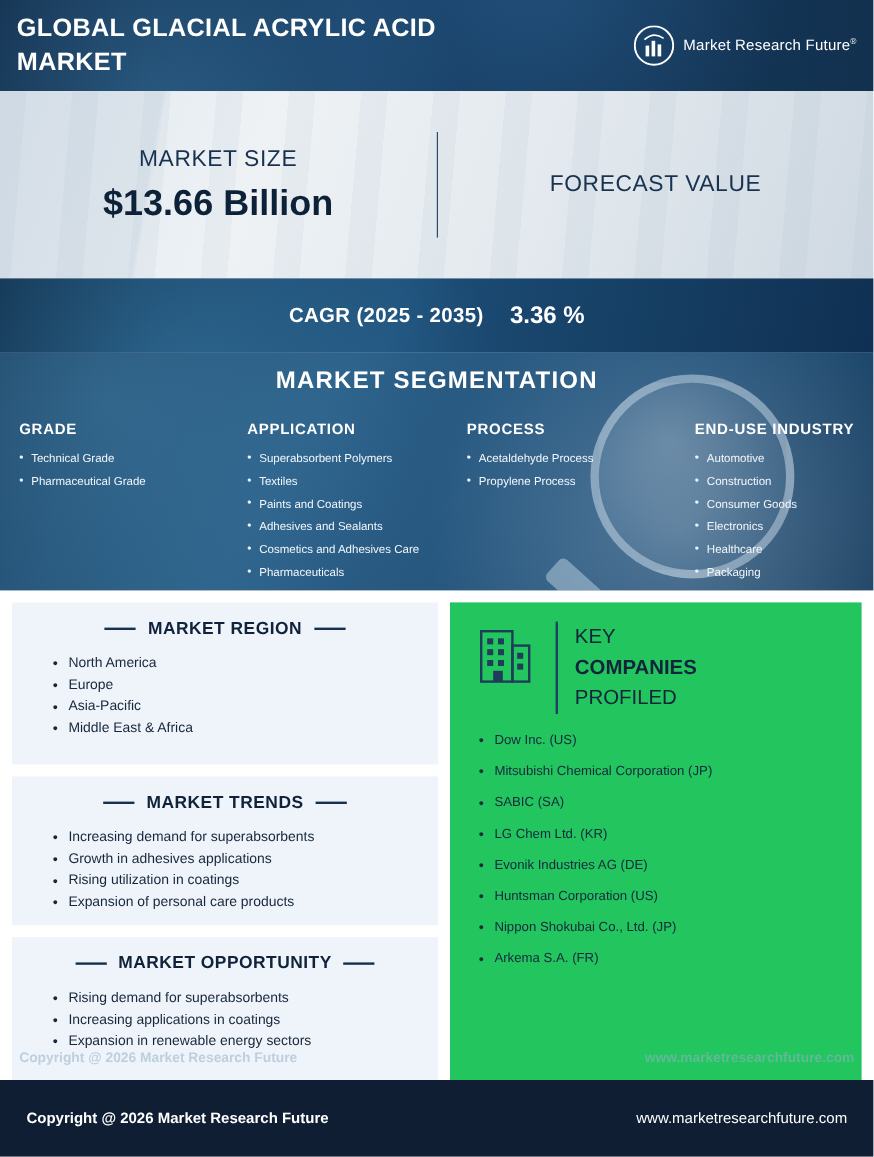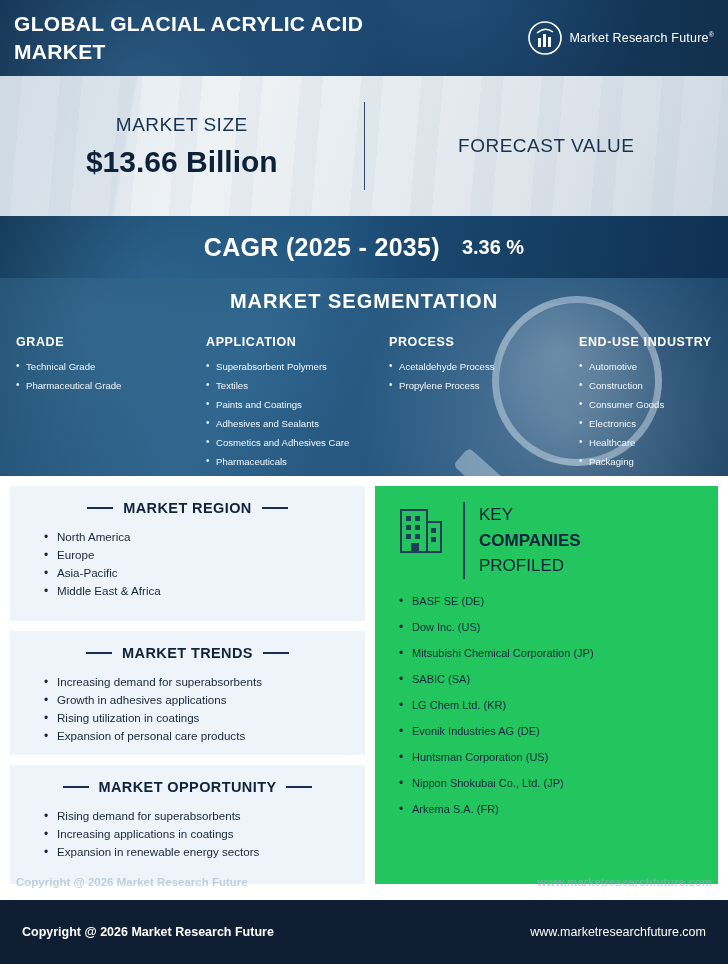--- a/index.html
+++ b/index.html
@@ -39,21 +39,21 @@
   .logo-wrap { position: relative; display: flex; align-items: center; gap: 7px; }
   .logo-mark { width: 34px; height: 34px; flex: 0 0 34px; }
   .logo-text {
     color: #ffffff; font-size: 12.5px; letter-spacing: .2px; white-space: nowrap;
   }
   .logo-text sup { font-size: 7px; vertical-align: super; }
 
   
   .hero {
     position: relative;
-    height: 140px;
+    height: 156px;
     background: linear-gradient(110deg, #dfe7ee 0%, #eef2f5 30%, #e3e9ee 62%, #cfd9e2 100%);
     display: flex; align-items: center;
     overflow: hidden;
     text-align: center;
   }
   .hero:before {
     content:""; position:absolute; inset:0;
     background:
       linear-gradient(100deg, rgba(160,180,200,.18) 0 18%, rgba(255,255,255,0) 18.5%),
       repeating-linear-gradient(95deg, rgba(150,170,190,.09) 0 22px, rgba(255,255,255,0) 22px 60px);
@@ -72,21 +72,21 @@
     position: relative;
     height: 62px;
     background: linear-gradient(100deg, #0d2a46 0%, #1d4e77 45%, #0f3052 100%);
     display: flex; align-items: center; justify-content: center; gap: 22px;
     overflow: hidden;
   }
   .cagr:before {
     content:""; position:absolute; inset:0;
     background: radial-gradient(circle at 20% 140%, rgba(90,180,230,.35), transparent 45%);
   }
-  .cagr-label { position: relative; color: #fff; font-size: 25px; font-weight: bold; letter-spacing: .3px; }
+  .cagr-label { position: relative; color: #fff; font-size: 17px; font-weight: bold; letter-spacing: .3px; }
   .cagr-value { position: relative; color: #fff; font-size: 20px; font-weight: bold; }
 
   
   .seg {
     position: relative;
     height: 198px;
     background: linear-gradient(120deg, #1b4365 0%, #2b5f87 35%, #23527a 70%, #1a3f60 100%);
     overflow: hidden;
   }
   .seg:before {
@@ -342,21 +342,20 @@
             </svg>
           </span>
           <span class="comp-head-bar"></span>
           <span class="comp-head-text">
             <div>KEY</div>
             <div class="strong">COMPANIES</div>
             <div>PROFILED</div>
           </span>
         </div>
         <ul class="comp-list">
-          <li>BASF SE (DE)</li>
           <li>Dow Inc. (US)</li>
           <li>Mitsubishi Chemical Corporation (JP)</li>
           <li>SABIC (SA)</li>
           <li>LG Chem Ltd. (KR)</li>
           <li>Evonik Industries AG (DE)</li>
           <li>Huntsman Corporation (US)</li>
           <li>Nippon Shokubai Co., Ltd. (JP)</li>
           <li>Arkema S.A. (FR)</li>
         </ul>
       </div>

